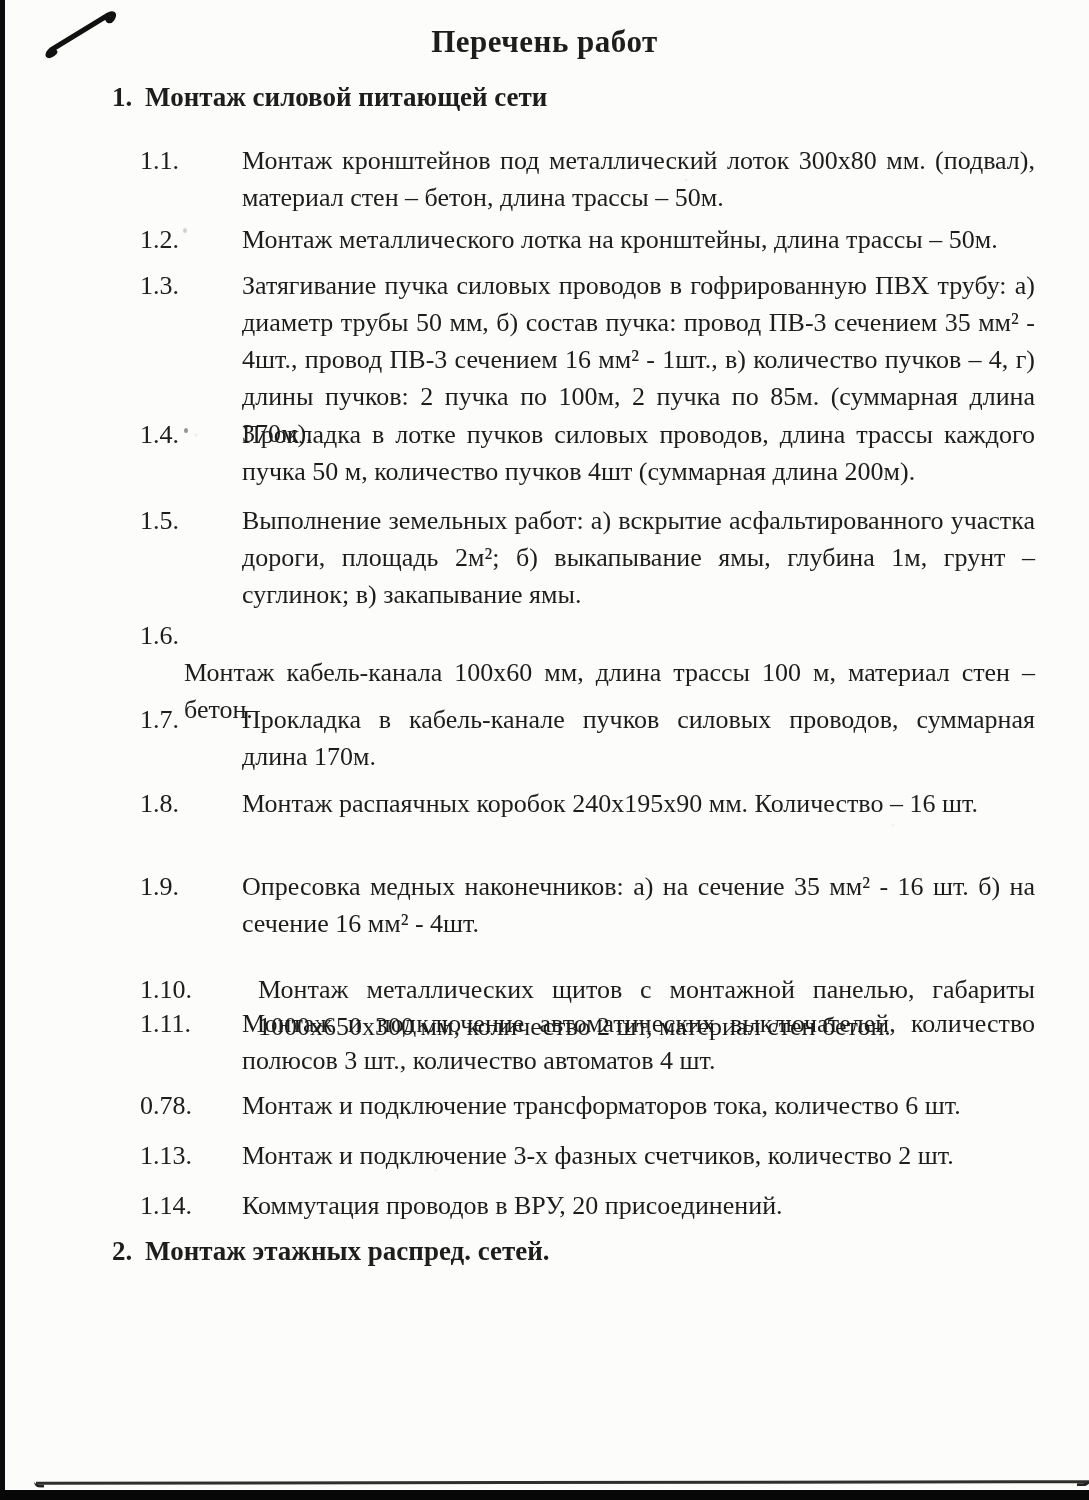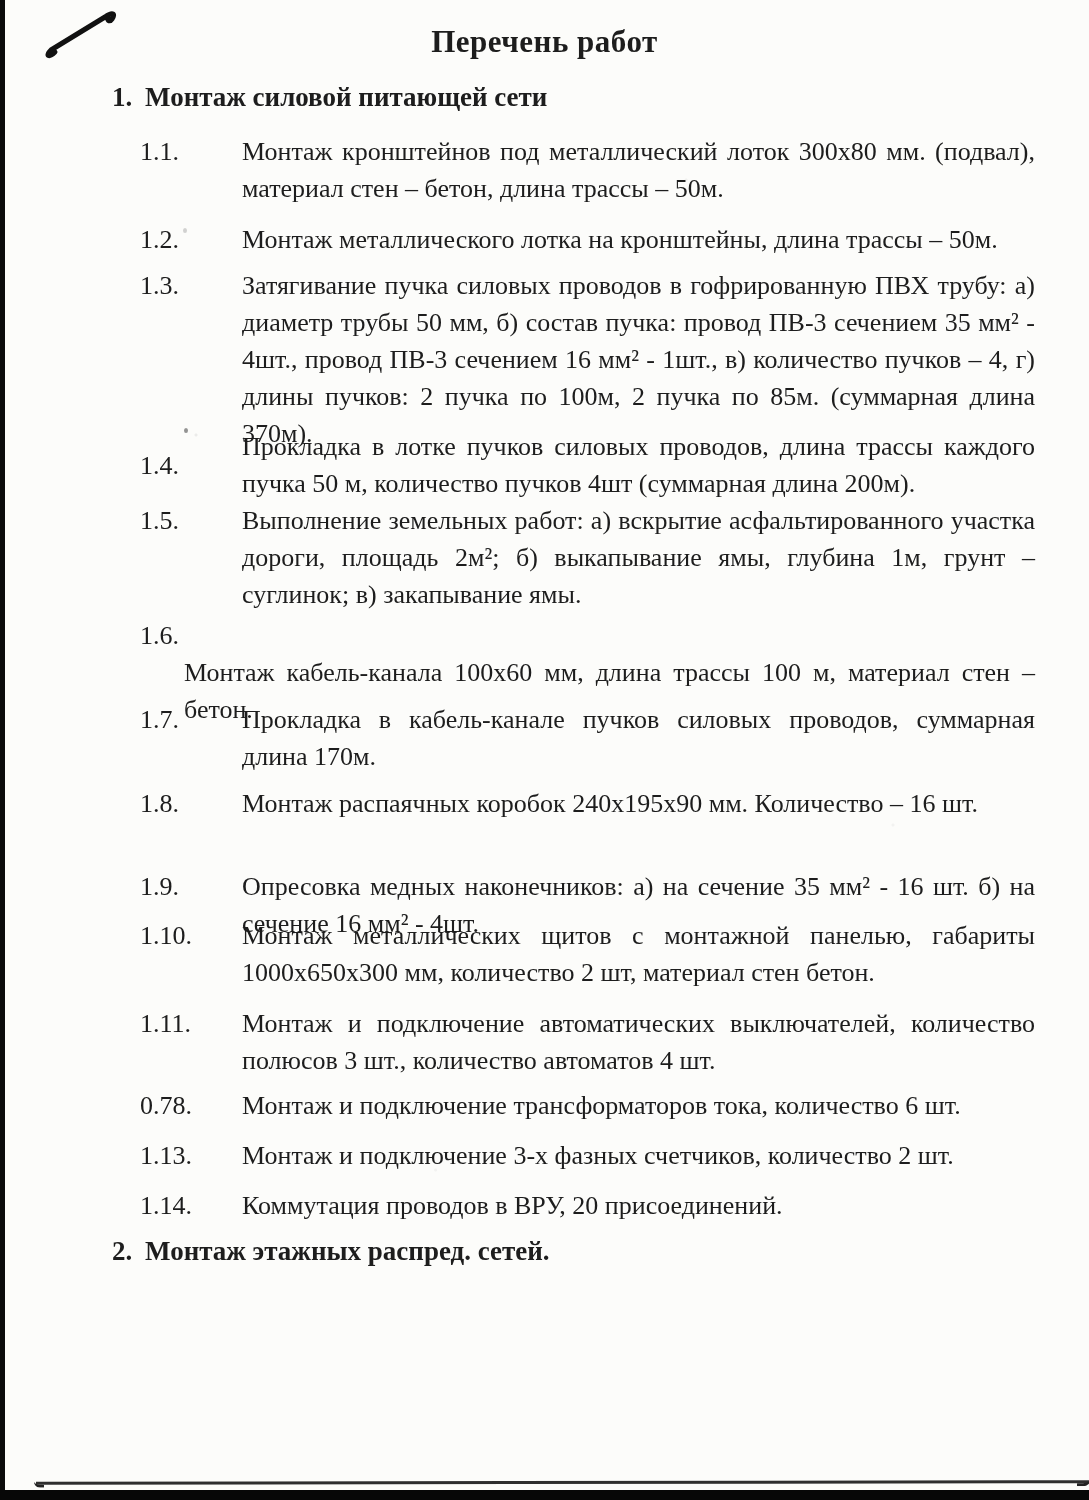--- a/index.html
+++ b/index.html
@@ -33,30 +33,30 @@
   }
   .sec-heading .sec-num { width: 33px; flex: none; }
   .sec-heading-1 { top: 82px; }
   .sec-heading-2 { top: 1236px; }
   .item {
     position: absolute; left: 140px; width: 895px; display: flex;
     font-size: 26px; line-height: 37px;
   }
   .item .num { width: 58px; flex: none; }
   .item .text { flex: 1; text-align: justify; margin-left: 44px; }
-  .i-1  { top: 133px; }
+  .i-1  { top: 142px; }
   .i-2  { top: 221px; }
   .i-3  { top: 267px; }
-  .i-4  { top: 428px; align-items: center; }
+  .i-4  { top: 416px; }
   .i-5  { top: 502px; }
   .i-6  { top: 617px; flex-direction: column; }
   .i-7  { top: 701px; }
   .i-8  { top: 785px; }
   .i-9  { top: 868px; }
-  .i-10 { top: 917px; }
+  .i-10 { top: 971px; gap: 16px; }
   .i-11 { top: 1005px; }
   .i-12 { top: 1087px; }
   .i-13 { top: 1137px; }
   .i-14 { top: 1187px; }
   .speck {
     position: absolute; width: 4px; height: 5px; border-radius: 50%;
     background: rgba(60,60,60,.55);
   }
   .speck-1 { left: 184px; top: 428px; }
   .speck-2 { left: 183px; top: 228px; opacity: .4; }

